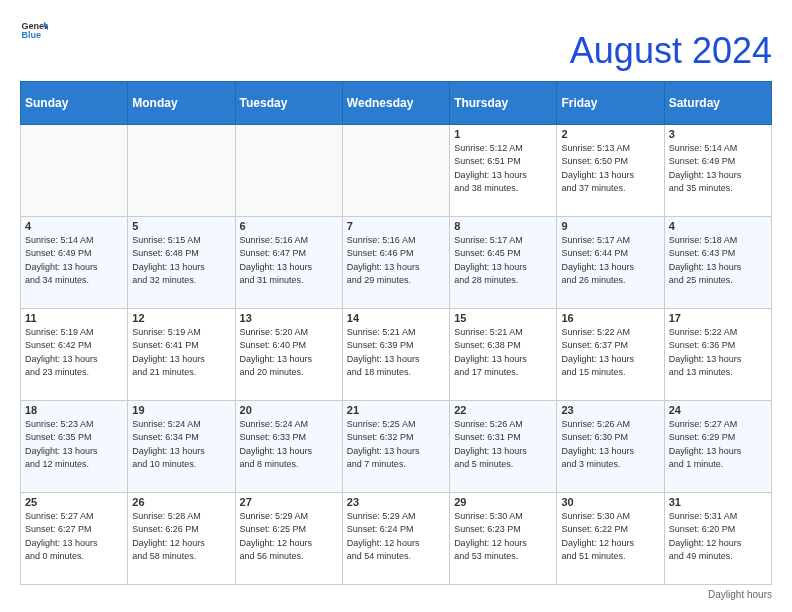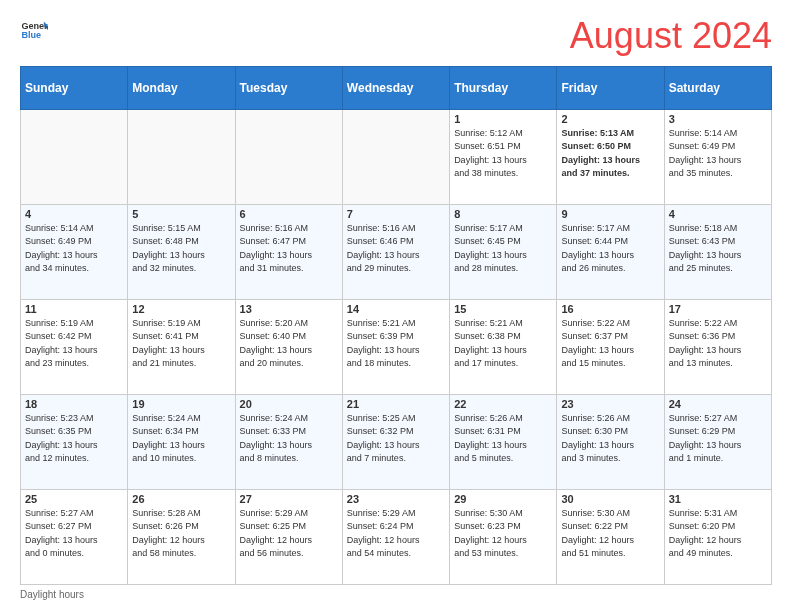--- a/index.html
+++ b/index.html
@@ -31,22 +31,23 @@
     .logo-icon {
       width: 28px;
       height: 28px;
     }
     .title-block {
       text-align: right;
     }
     .main-title {
       font-size: 36px;
       font-weight: normal;
-      color: #ef4444;
+      color: #1d4ed8;
       line-height: 1.1;
+      margin-top: 15px;
     }
     .subtitle {
       font-size: 16px;
       color: #555;
     }
     .calendar {
       flex: 1;
       border: 1px solid #ccc;
       border-collapse: collapse;
       width: 100%;
@@ -84,21 +85,21 @@
     }
     .day-info {
       font-size: 9px;
       line-height: 1.5;
       color: #333;
     }
     .footer-note {
       font-size: 10px;
       color: #666;
       margin-top: 4px;
-      text-align: left;
+      text-align: right;
     }
   </style>
 </head>
 <body>
 
 <div class="page">
   <div class="header">
     <div class="logo">
       <svg class="logo-icon" viewBox="0 0 40 40">
         <text x="2" y="18" font-size="13" font-weight="bold" fill="#333">General</text>
@@ -132,21 +133,21 @@
           <td class="empty"></td>
           <td>
             <span class="day-number">1</span>
             <div class="day-info" style="white-space: pre-line;">Sunrise: 5:12 AM
 Sunset: 6:51 PM
 Daylight: 13 hours
 and 38 minutes.</div>
           </td>
           <td>
             <span class="day-number">2</span>
-            <div class="day-info" style="white-space: pre-line; font-weight: bold;">Sunrise: 5:13 AM
+            <div class="day-info" style="white-space: pre-line;">Sunrise: 5:13 AM
 Sunset: 6:50 PM
 Daylight: 13 hours
 and 37 minutes.</div>
           </td>
           <td>
             <span class="day-number">3</span>
             <div class="day-info" style="white-space: pre-line;">Sunrise: 5:14 AM
 Sunset: 6:49 PM
 Daylight: 13 hours
 and 35 minutes.</div>

